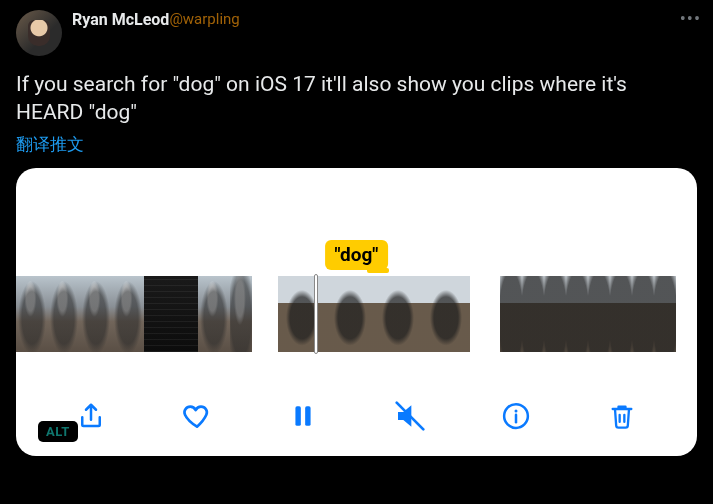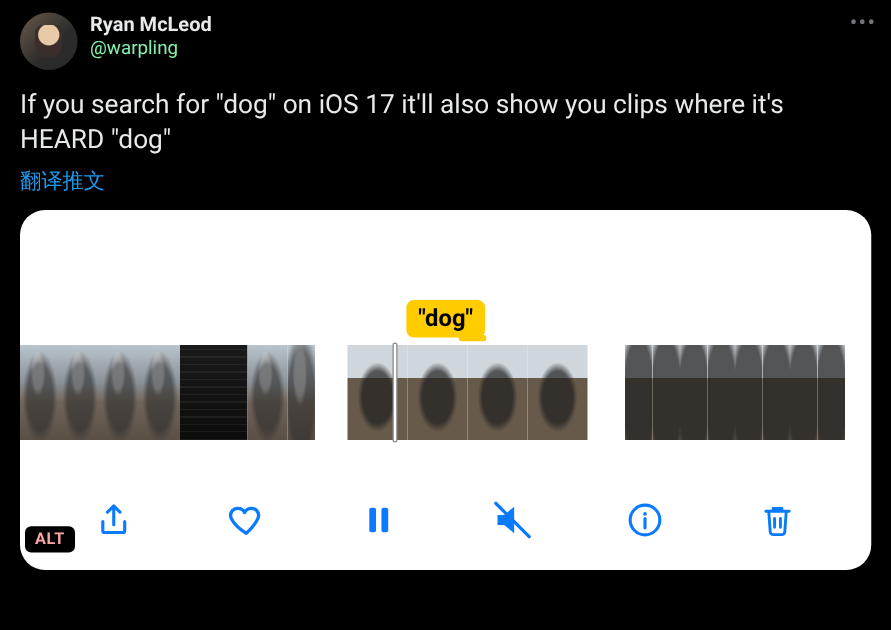--- a/index.html
+++ b/index.html
@@ -33,23 +33,23 @@
   }
   .avatar::after{
     content:"";
     position:absolute;
     left:12px; top:10px;
     width:22px; height:26px;
     background: radial-gradient(circle at 50% 30%, #e8c9a8 0 8px, transparent 9px),
                 linear-gradient(#3a2d2a,#3a2d2a);
     border-radius: 6px 6px 10px 10px;
   }
-  .names { display:flex; flex-direction:column; line-height:1.2; }
+  .names { display:flex; line-height:1.2; }
   .display-name { font-weight:700; font-size:16px; color:#e7e9ea; }
-  .handle { color:#86efac; font-size:15px; }
+  .handle { color:#a16207; font-size:15px; }
   .more {
     position:absolute;
     right: -4px;
     top: 0;
     color:#71767b;
     font-size:18px;
     line-height:1;
     letter-spacing:1px;
     cursor:pointer;
   }
@@ -167,24 +167,24 @@
     width: 44px;
     height: 44px;
     display:flex;
     align-items:center;
     justify-content:center;
   }
   .tool svg { stroke:#0a7aff; fill:none; stroke-width:2; }
   .tool.fill svg { fill:#0a7aff; stroke:none; }
   .alt-badge {
     position:absolute;
-    left: 4px;
+    left: 22px;
     bottom: 14px;
     background:#000;
-    color:#fca5a5;
+    color:#0f766e;
     font-size:13px;
     font-weight:700;
     padding:3px 8px;
     border-radius:5px;
     letter-spacing:0.5px;
   }
   .media-wrap { position:relative; }
 </style>
 </head>
 <body>

